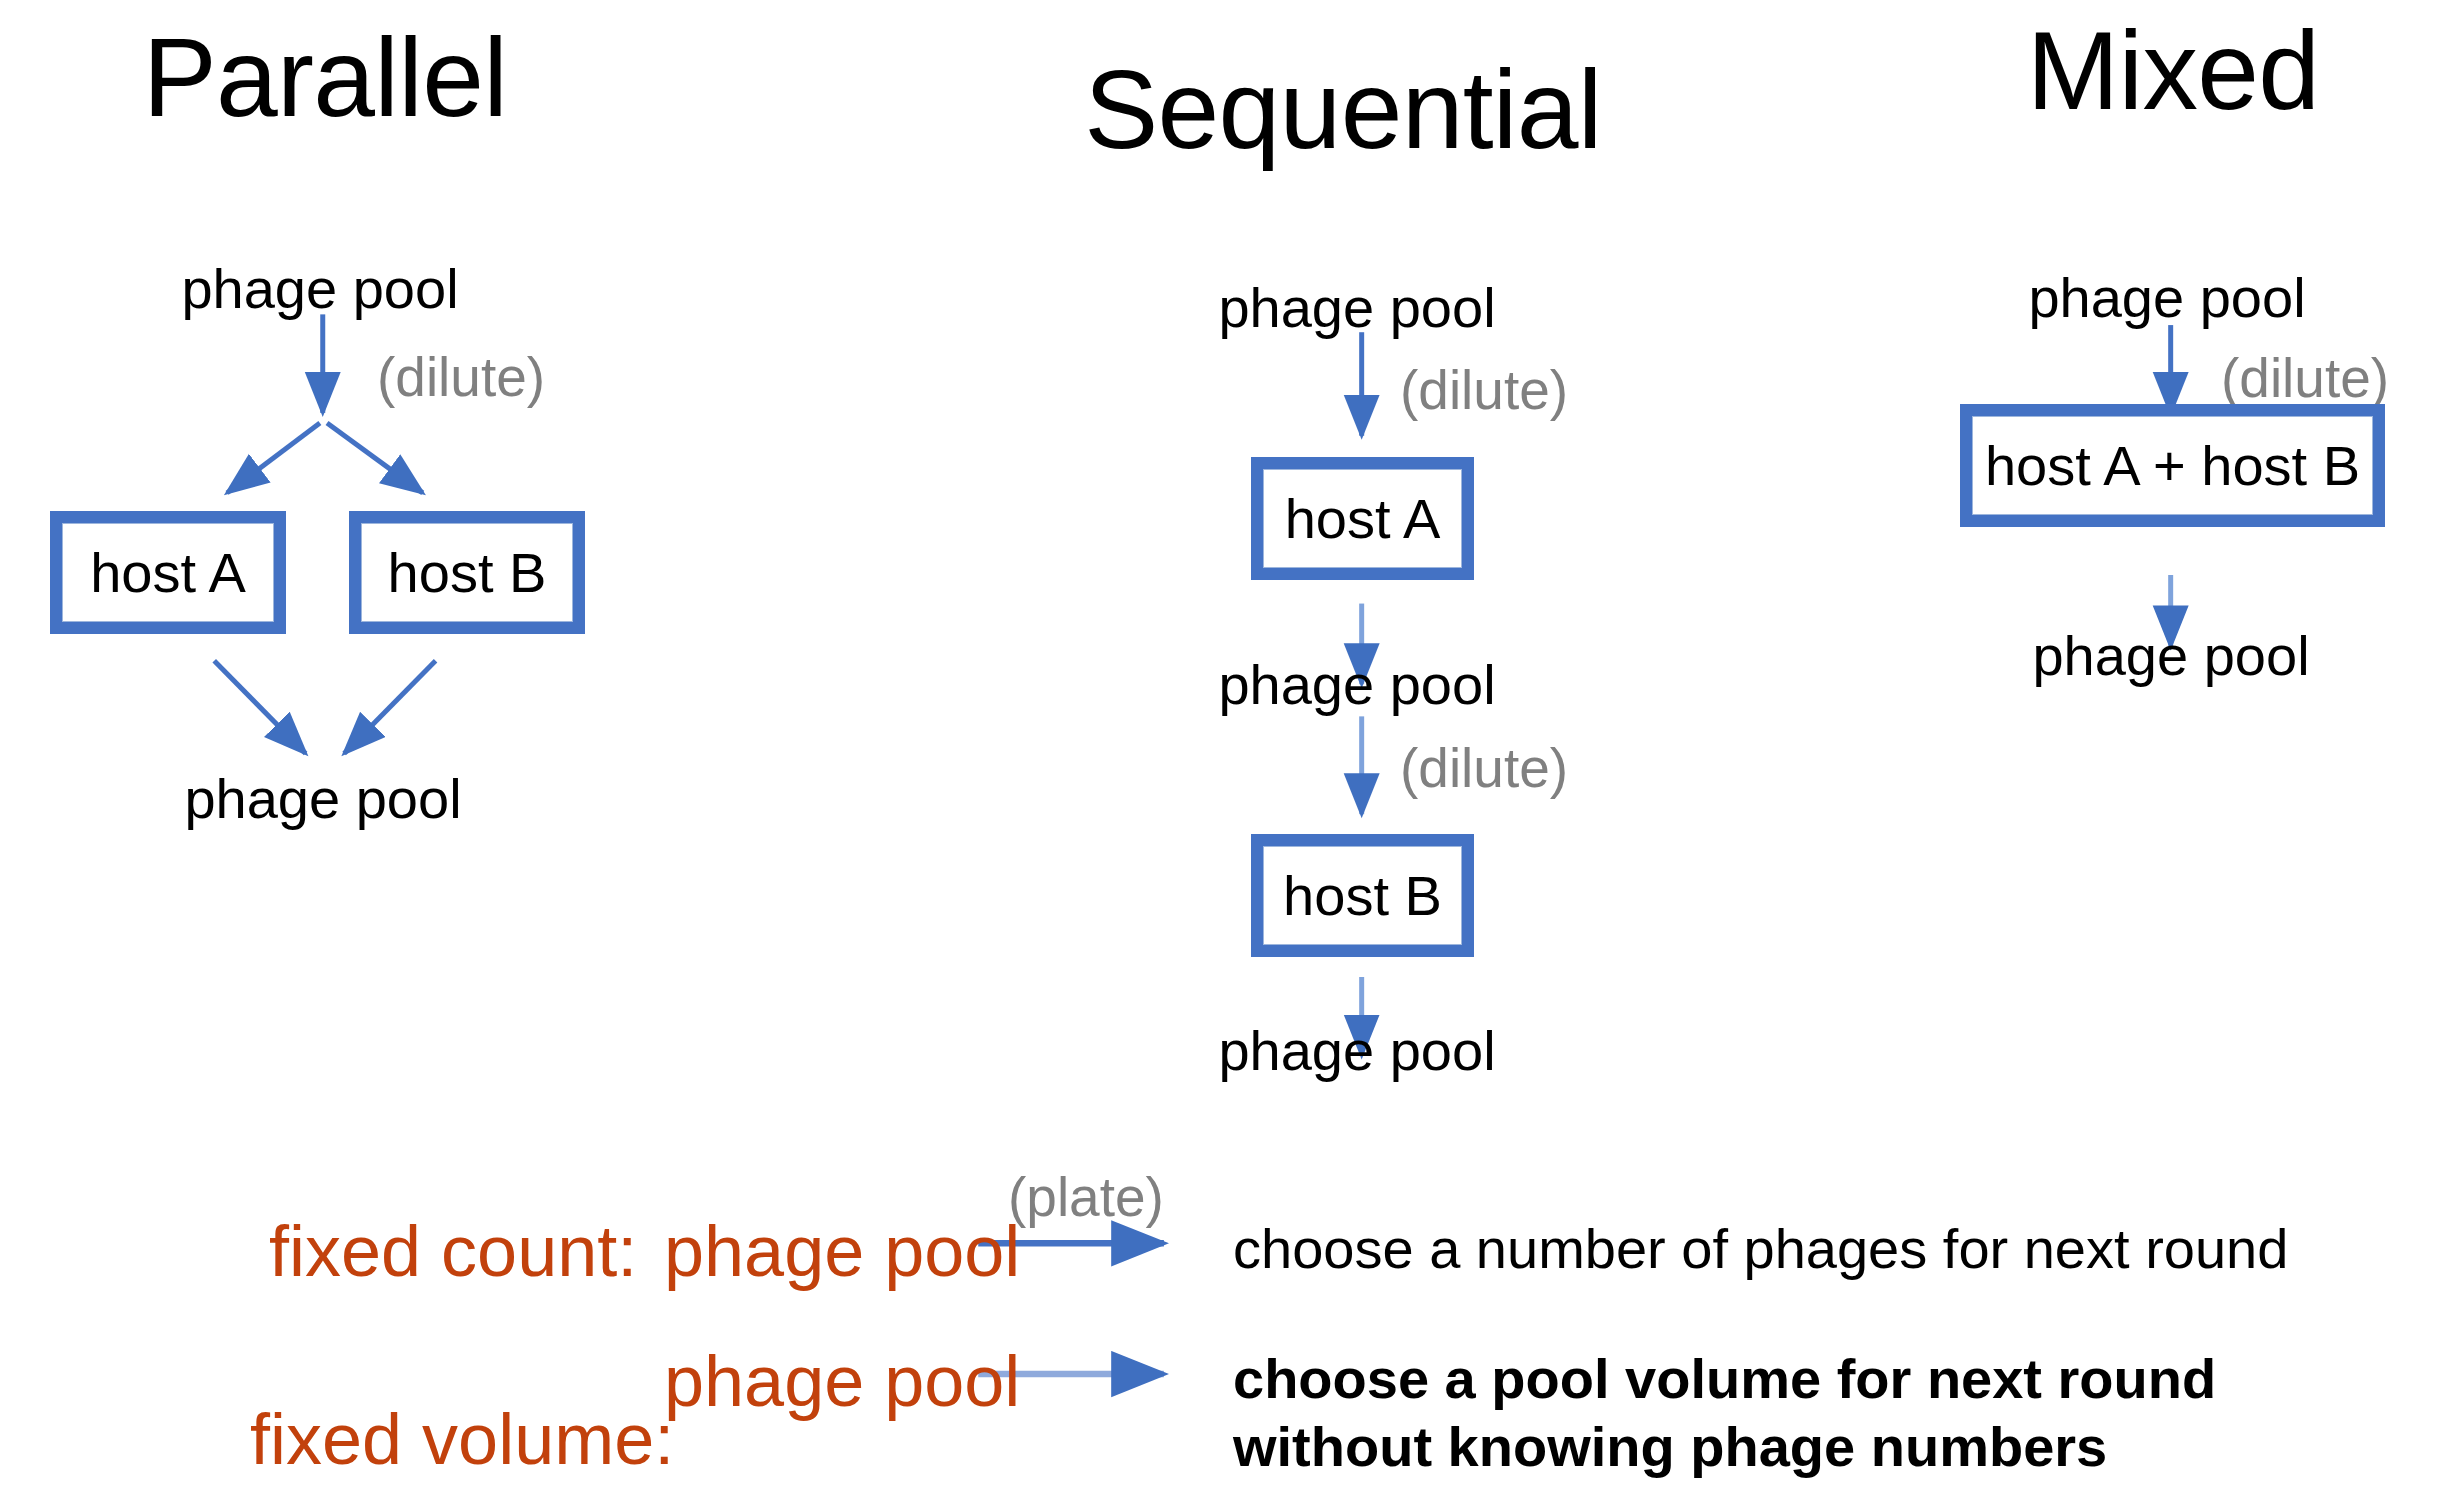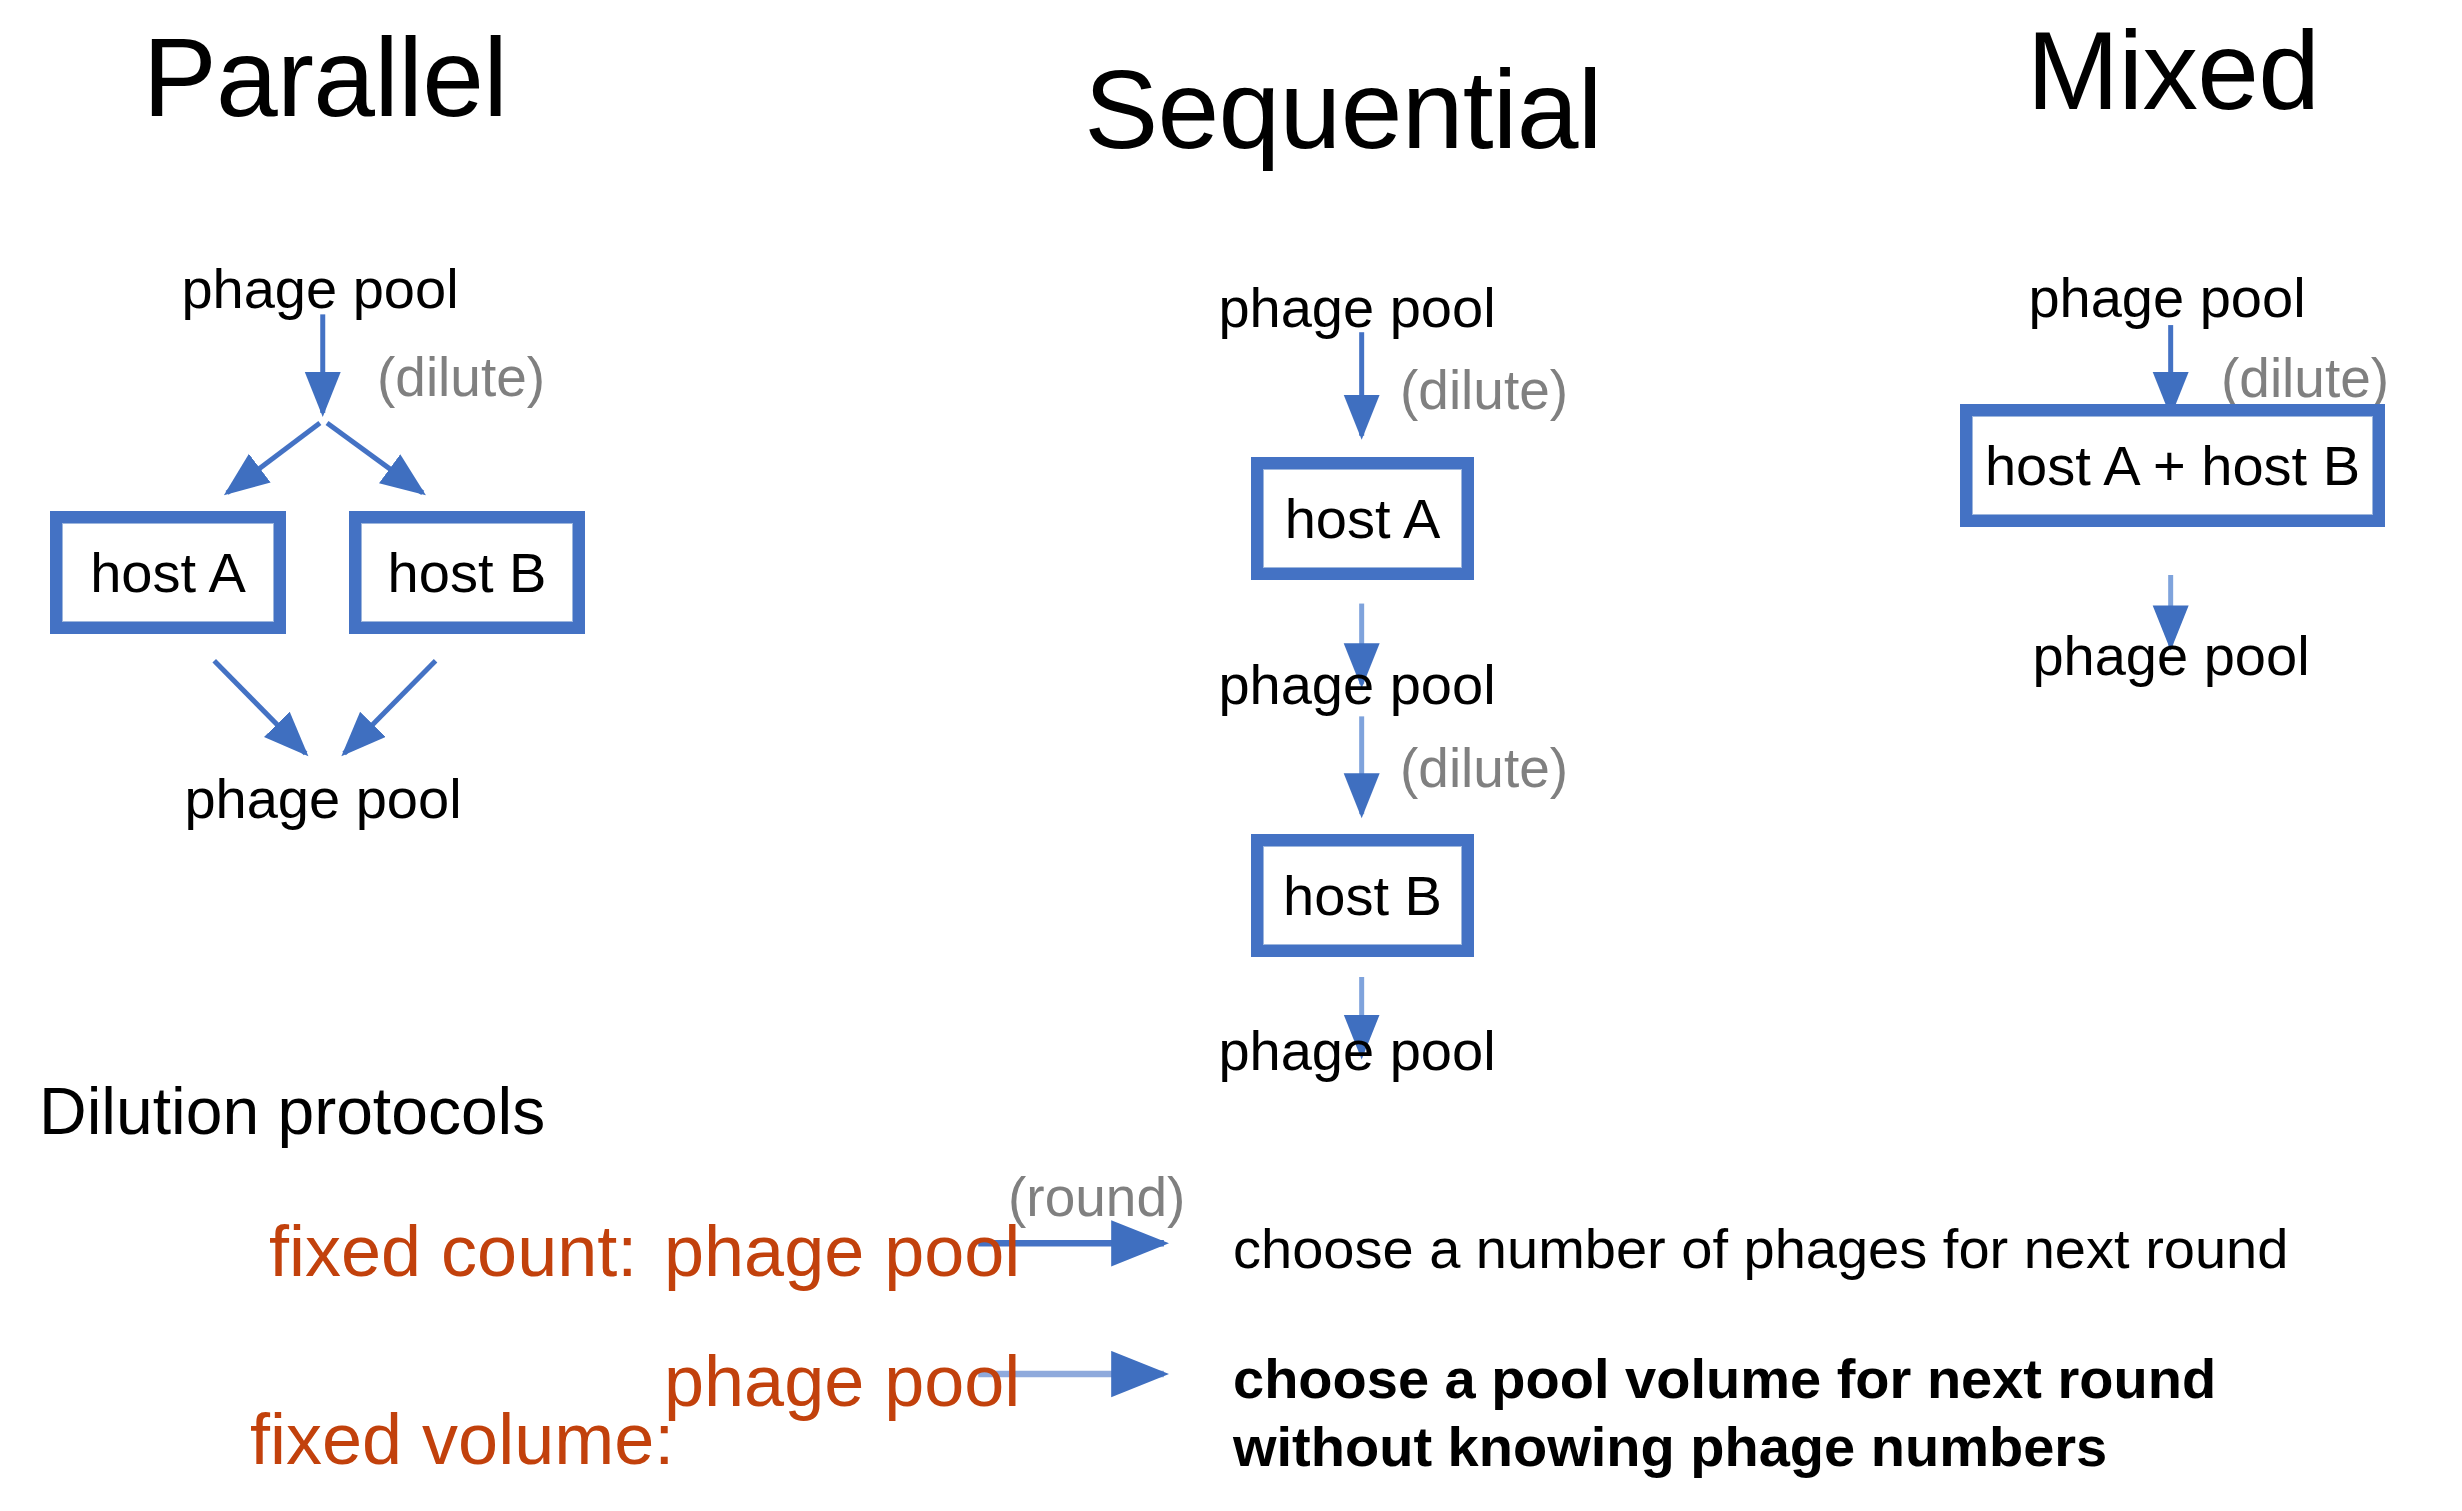--- a/index.html
+++ b/index.html
@@ -203,27 +203,26 @@
   <div class="abs dilute-label" style="left:2221px; top:351px;">(dilute)</div>
 
   <div class="host-box" style="left:1960px; top:404px; width:425px; height:123px;text-align:center;">
     <div class="inner">
       <span class="host-text">host A + host B</span>
     </div>
   </div>
 
   <div class="abs node-label ctr" style="left:2171px; top:628px;">phage pool</div>
 
-  <div class="abs section-title" style="left:39px; top:1078px;">Dilution protocols</div>
 
   <div class="abs proto-label" style="left:269px; top:1215px;">fixed count:</div>
 
   <div class="abs proto-label" style="left:664px; top:1215px;">phage pool</div>
 
-  <div class="abs dilute-label" style="left:1008px; top:1170px;">(round)</div>
+  <div class="abs dilute-label" style="left:1008px; top:1170px;">(plate)</div>
 
   <div class="abs proto-text" style="left:1227px; top:1215px;">choose a number of phages for next round</div>
 
   <div class="abs proto-label" style="left:250px; top:1381px;margin-top:22px;">fixed volume:</div>
 
   <div class="abs proto-label" style="left:664px; top:1345px;">phage pool</div>
 
   <div class="abs proto-text" style="left:1227px; top:1345px;font-weight:bold;">choose a pool volume for next round
 without knowing phage numbers</div>
 

